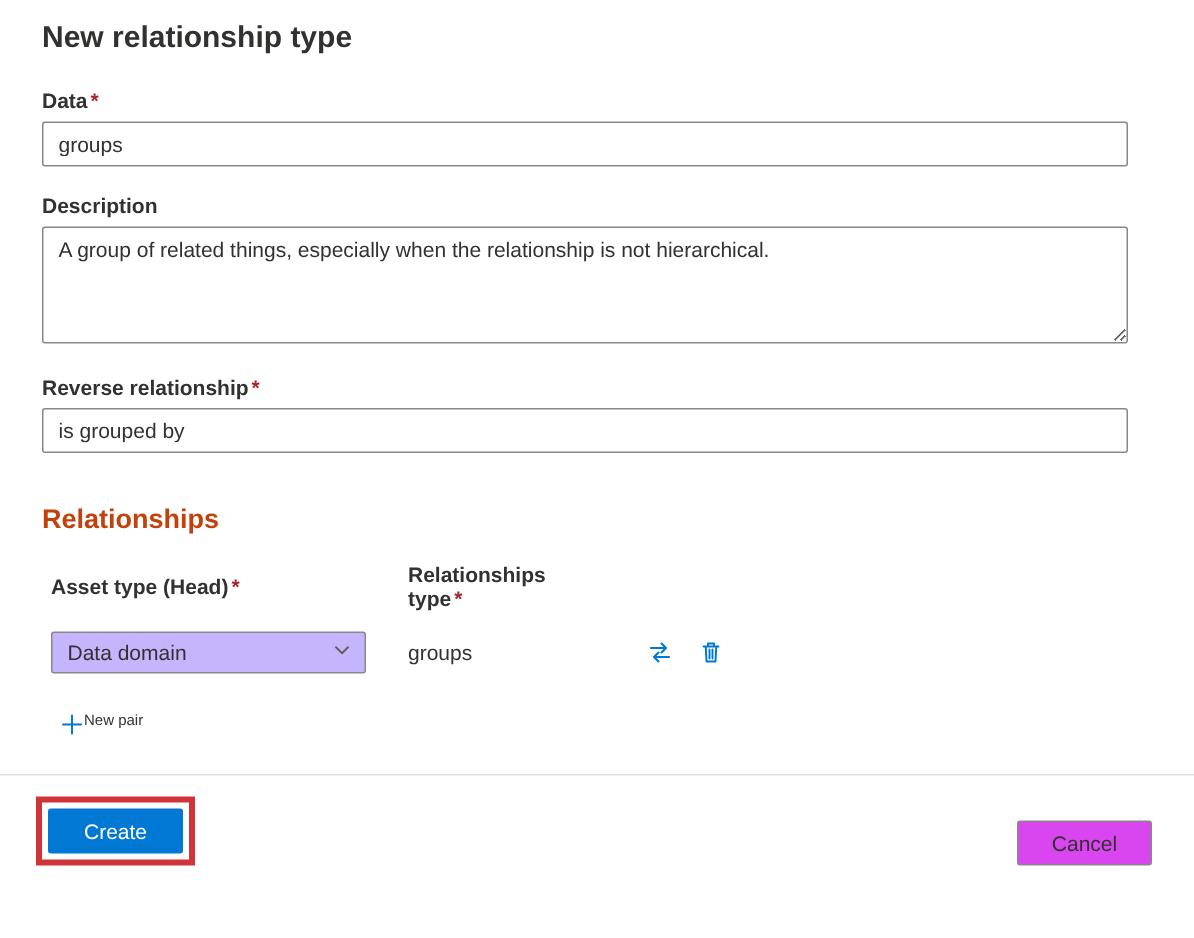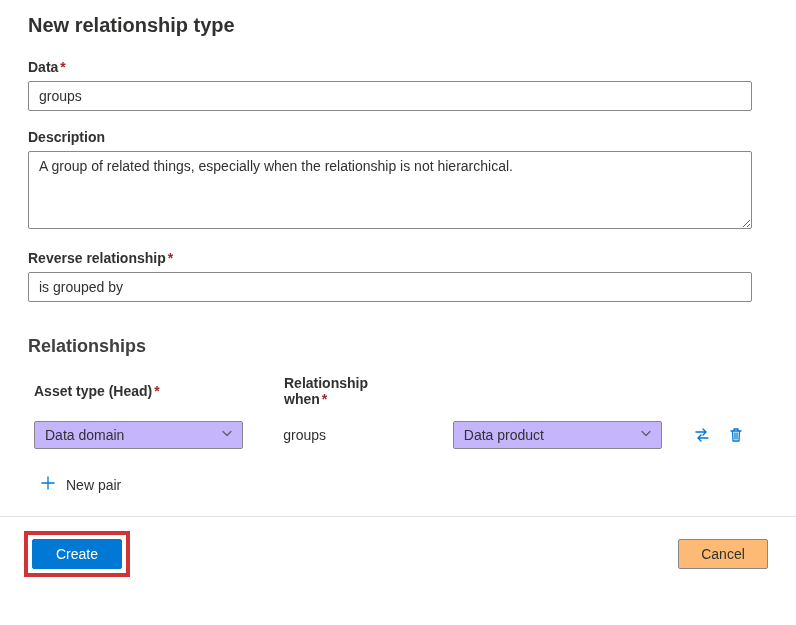--- a/index.html
+++ b/index.html
@@ -41,27 +41,26 @@
     outline: none;
   }
   textarea.text-area {
     height: 78px;
     resize: both;
   }
   h2.section-title {
     font-size: 18px;
     font-weight: 600;
     margin: 34px 0 18px 0;
-    color: #404040;
+    color: #c2410c;
   }
   .rel-row {
     display: flex;
     align-items: center;
     padding: 0 6px;
-    gap: 12px;
   }
   .rel-header {
     margin-bottom: 14px;
     font-weight: 600;
     font-size: 14px;
   }
   .col-head { width: 210px; margin-right: 28px; }
   .col-reltype { width: 130px; margin-right: 28px; }
   .col-tail { width: 210px; margin-right: 18px; }
   .col-actions { display: flex; gap: 14px; align-items: center; }
@@ -85,57 +84,56 @@
   .icon-btn {
     cursor: pointer;
     display: inline-flex;
     align-items: center;
     justify-content: center;
     width: 20px;
     height: 20px;
   }
   .new-pair {
     display: inline-flex;
-    align-items: center;
-    gap: 10px;
+    align-items: flex-start;
     margin: 26px 0 12px 12px;
     cursor: pointer;
     color: #323130;
-    font-size: 14px;
+    font-size: 10px;
   }
   .new-pair .plus svg { stroke: #0078d4; }
   .footer-sep {
     border: none;
     border-top: 1px solid #e1dfdd;
     margin: 10px 0 0 0;
   }
   .footer {
     display: flex;
     justify-content: space-between;
-    align-items: center;
+    align-items: flex-end;
     padding: 14px 28px 18px 24px;
   }
   .highlight-frame {
     border: 4px solid #d13438;
     padding: 4px;
     display: inline-block;
   }
   button.primary {
     background: #0078d4;
     color: #fff;
     border: 1px solid #0078d4;
     padding: 6px 22px;
     font-size: 14px;
     font-family: inherit;
     border-radius: 2px;
     cursor: pointer;
     min-width: 90px;
   }
   button.secondary {
-    background: #fdba74;
+    background: #d946ef;
     color: #323130;
     border: 1px solid #8a8886;
     padding: 6px 22px;
     font-size: 14px;
     font-family: inherit;
     border-radius: 2px;
     cursor: pointer;
     min-width: 90px;
   }
   .static-text { color: #323130; }
@@ -167,48 +165,38 @@
     <input class="text-input" type="text" value="is grouped by" style="">
   </div>
 
   <h2 class="section-title">Relationships</h2>
 
   <div class="rel-row rel-header">
     <div class="col-head">
       <span>Asset type (Head)</span><span class="req">*</span>
     </div>
     <div class="col-reltype">
-      <span>Relationship when</span><span class="req">*</span>
+      <span>Relationships type</span><span class="req">*</span>
     </div>
     <div class="col-actions"></div>
   </div>
 
   <div class="rel-row">
     <div class="col-head">
       <div class="dropdown">
         <span>Data domain</span>
         <span class="chev">
           <svg width="14" height="14" viewBox="0 0 14 14">
               <path d="M3 5 L7 9 L11 5" stroke="#605e5c" stroke-width="1.2" fill="none" stroke-linecap="round" stroke-linejoin="round"></path>
             </svg>
         </span>
       </div>
     </div>
     <div class="col-reltype">
       <span class="static-text">groups</span>
-    </div>
-    <div class="col-tail">
-      <div class="dropdown">
-        <span>Data product</span>
-        <span class="chev">
-          <svg width="14" height="14" viewBox="0 0 14 14">
-              <path d="M3 5 L7 9 L11 5" stroke="#605e5c" stroke-width="1.2" fill="none" stroke-linecap="round" stroke-linejoin="round"></path>
-            </svg>
-        </span>
-      </div>
     </div>
     <div class="col-actions">
       <span class="icon-btn">
         <svg width="18" height="18" viewBox="0 0 18 18">
           <path d="M3 6 L13 6 M13 6 L10 3 M13 6 L10 9" stroke="#0078d4" stroke-width="1.4" fill="none" stroke-linecap="round" stroke-linejoin="round"></path>
           <path d="M15 12 L5 12 M5 12 L8 9 M5 12 L8 15" stroke="#0078d4" stroke-width="1.4" fill="none" stroke-linecap="round" stroke-linejoin="round"></path>
         </svg>
       </span>
       <span class="icon-btn">
         <svg width="18" height="18" viewBox="0 0 18 18">

